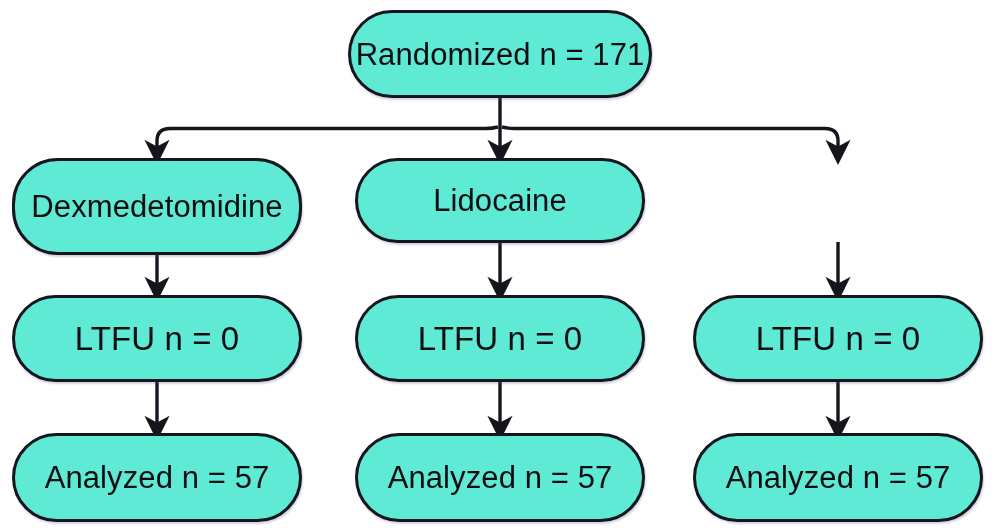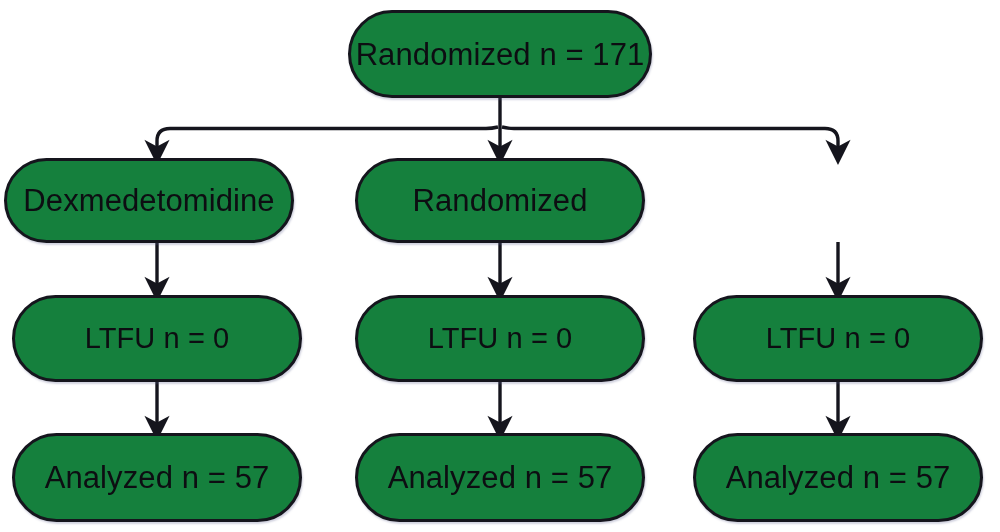--- a/index.html
+++ b/index.html
@@ -20,39 +20,39 @@
   .flow-svg {
     position: absolute;
     left: 0;
     top: 0;
     width: 1000px;
     height: 532px;
   }
   .node-box {
     position: absolute;
     box-sizing: border-box;
-    background: #15803d;
+    background: #5eead4;
     border: 3px solid #15151d;
     border-radius: 46px;
     display: flex;
     align-items: center;
     justify-content: center;
     box-shadow: 1px 2px 2px rgba(90, 95, 140, 0.28);
     text-align: right;
   }
   .node-label {
     font-family: "Liberation Sans", sans-serif;
     font-size: 31px;
     line-height: 1;
     color: #0d0d12;
     letter-spacing: 0.1px;
     white-space: nowrap;
   }
   .node-label.sm {
-    font-size: 29px;
+    font-size: 33px;
   }
 </style>
 </head>
 <body>
 
 <div id="canvas">
 
   <svg class="flow-svg" viewBox="0 0 1000 532">
     <defs>
       <marker id="arrowhead" markerWidth="9" markerHeight="9" refX="4.2" refY="4.3" orient="auto" markerUnits="strokeWidth">
@@ -72,25 +72,25 @@
 
     <path d="M 157 382 L 157 428" stroke="#15151d" stroke-width="3.4" fill="none" marker-end="url(#arrowhead)"></path>
     <path d="M 500 382 L 500 428" stroke="#15151d" stroke-width="3.4" fill="none" marker-end="url(#arrowhead)"></path>
     <path d="M 838 382 L 838 428" stroke="#15151d" stroke-width="3.4" fill="none" marker-end="url(#arrowhead)"></path>
   </svg>
 
   <div class="node-box" style="left:348px; top:10px; width:304px; height:88px;">
     <span class="node-label">Randomized n = 171</span>
   </div>
 
-  <div class="node-box" style="left:4px; top:158px; width:290px; height:85px;">
+  <div class="node-box" style="left:12px; top:158px; width:290px; height:97px;">
     <span class="node-label">Dexmedetomidine</span>
   </div>
   <div class="node-box" style="left:355px; top:158px; width:290px; height:85px;">
-    <span class="node-label">Randomized</span>
+    <span class="node-label">Lidocaine</span>
   </div>
 
   <div class="node-box" style="left:12px; top:295px; width:290px; height:87px;">
     <span class="node-label sm">LTFU n = 0</span>
   </div>
   <div class="node-box" style="left:355px; top:295px; width:290px; height:87px;">
     <span class="node-label sm">LTFU n = 0</span>
   </div>
   <div class="node-box" style="left:693px; top:295px; width:290px; height:87px;">
     <span class="node-label sm">LTFU n = 0</span>

